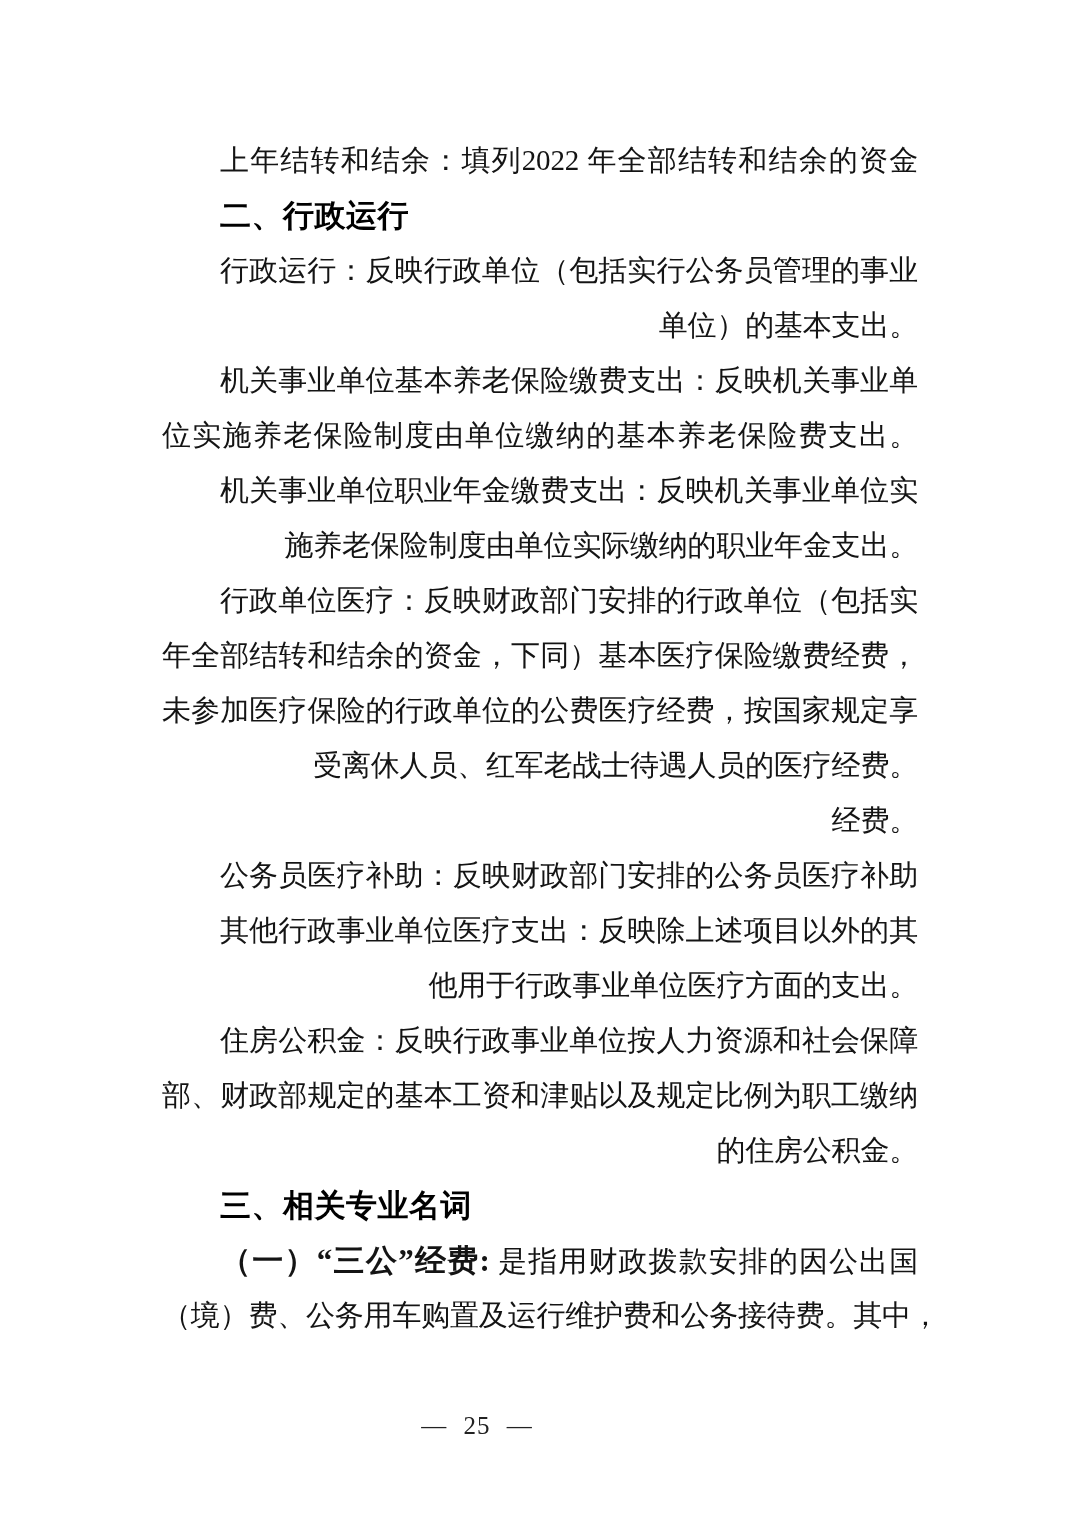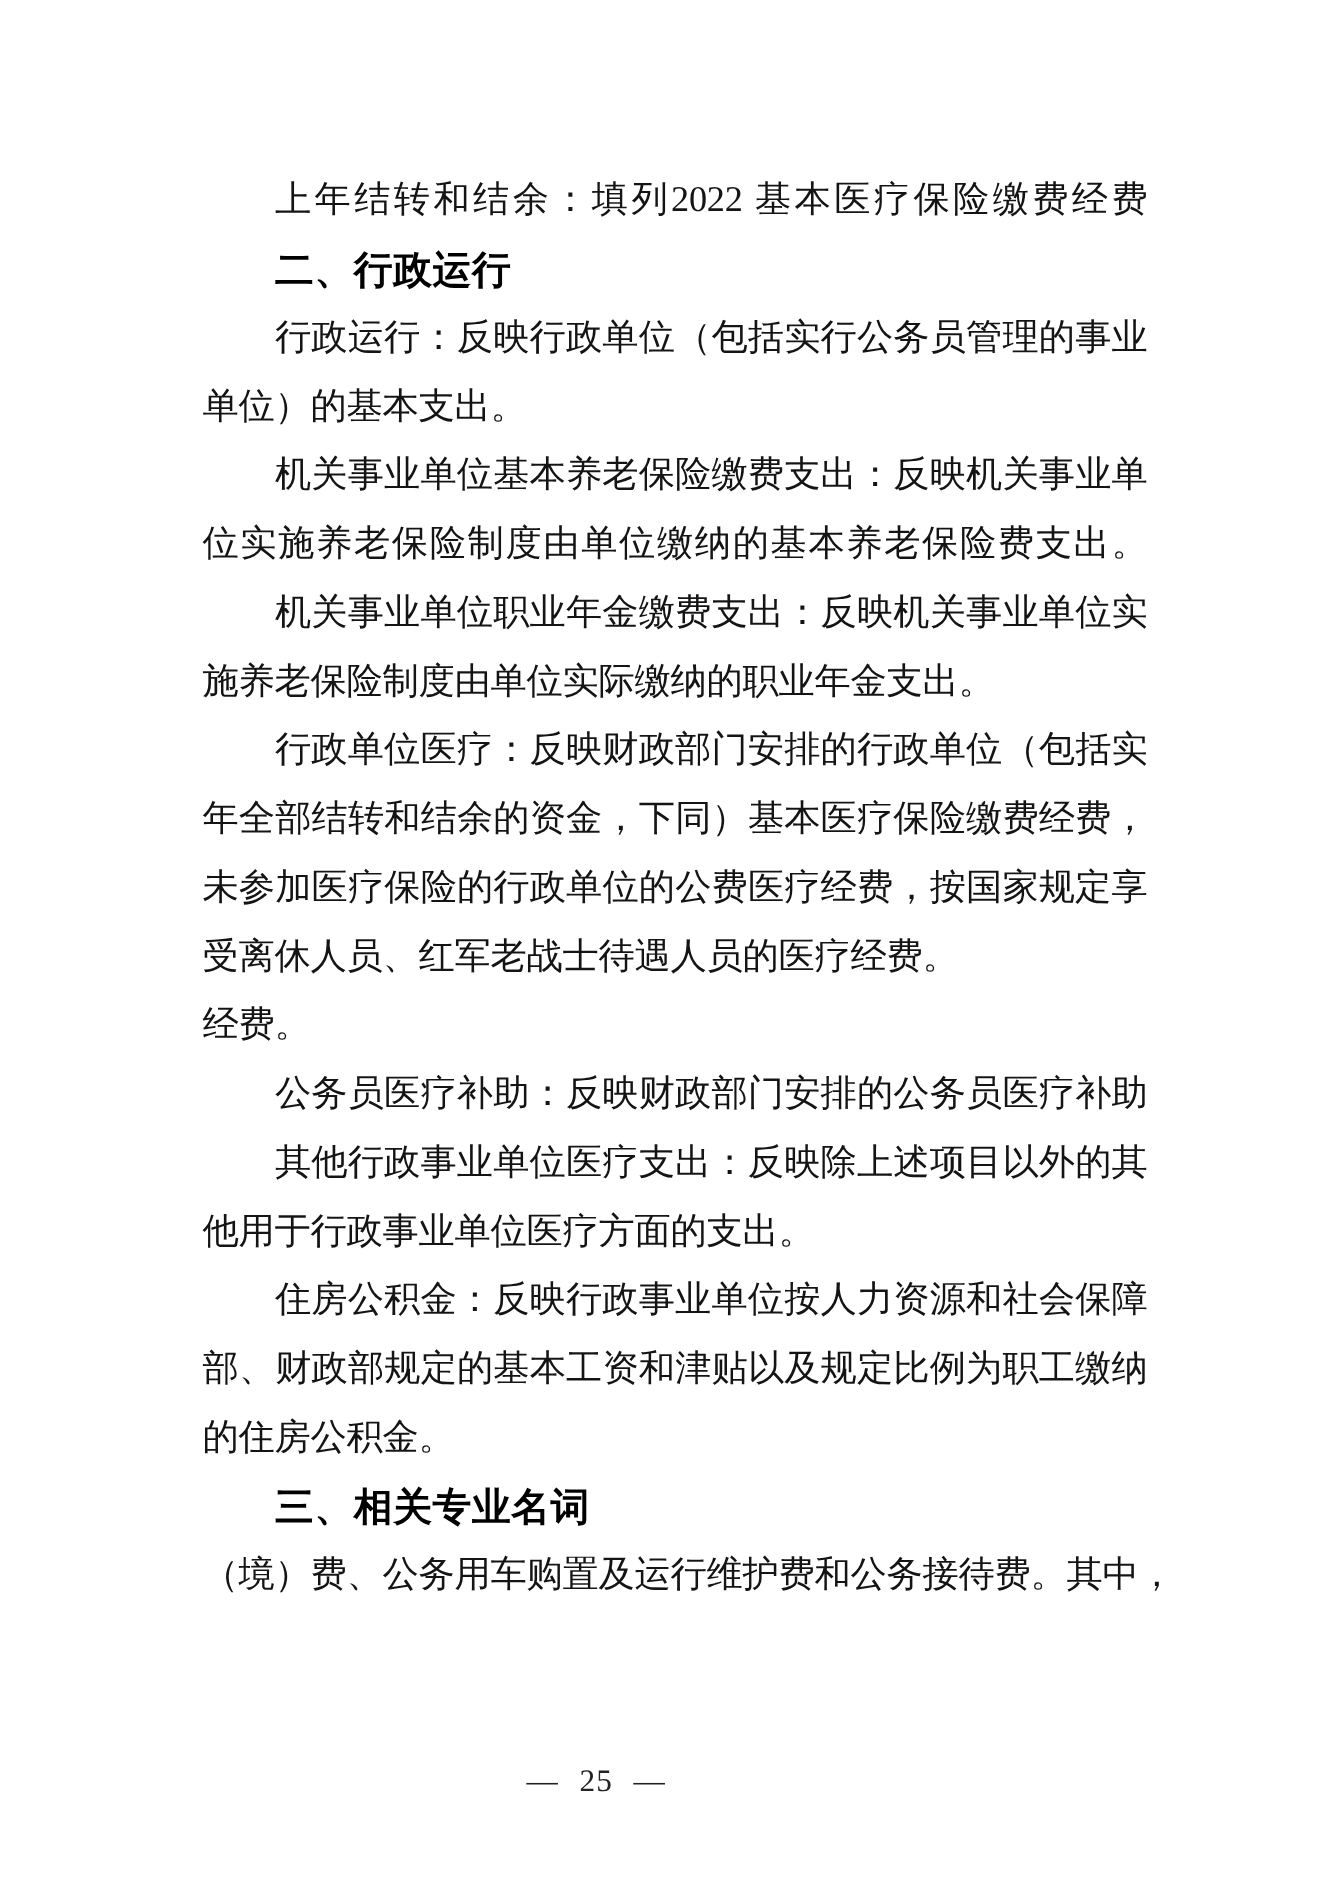--- a/index.html
+++ b/index.html
@@ -31,21 +31,21 @@
     overflow: visible;
   }
   
   .jl {
     text-align: justify;
     text-align-last: justify;
     text-justify: inter-character;
   }
   
   .last {
-    text-align: left;
+    text-align: right;
     white-space: nowrap;
   }
   .indent {
     padding-left: 58px;
   }
   .heading {
     font-family: "Liberation Sans", "DejaVu Sans", sans-serif;
     font-weight: bold;
     font-size: 31px;
     line-height: 55px;
@@ -72,21 +72,21 @@
     letter-spacing: 1px;
   }
 </style>
 </head>
 <body>
 
 <div class="page">
   <div class="content">
 
     <div>
-      <div class="line jl indent">上年结转和结余：填列2022 基本医疗保险缴费经费</div>
+      <div class="line jl indent">上年结转和结余：填列2022 年全部结转和结余的资金</div>
     </div>
 
     <div class="heading">二、行政运行</div>
 
     <div>
       <div class="line jl indent">行政运行：反映行政单位（包括实行公务员管理的事业</div>
       <div class="line last">单位）的基本支出。</div>
     </div>
 
     <div>
@@ -118,19 +118,22 @@
 
     <div>
       <div class="line jl indent">住房公积金：反映行政事业单位按人力资源和社会保障</div>
       <div class="line jl">部、财政部规定的基本工资和津贴以及规定比例为职工缴纳</div>
       <div class="line last">的住房公积金。</div>
     </div>
 
     <div class="heading">三、相关专业名词</div>
 
     <div>
+      <div class="line jl indent">
+        <span class="lead-bold">（一）“三公”经费:</span><span> 是指用财政拨款安排的因公出国</span>
+      </div>
       <div class="line last">（境）费、公务用车购置及运行维护费和公务接待费。其中，</div>
     </div>
 
   </div>
 
   <div class="footer">— 25 —</div>
 </div>
 
 </body></html>

